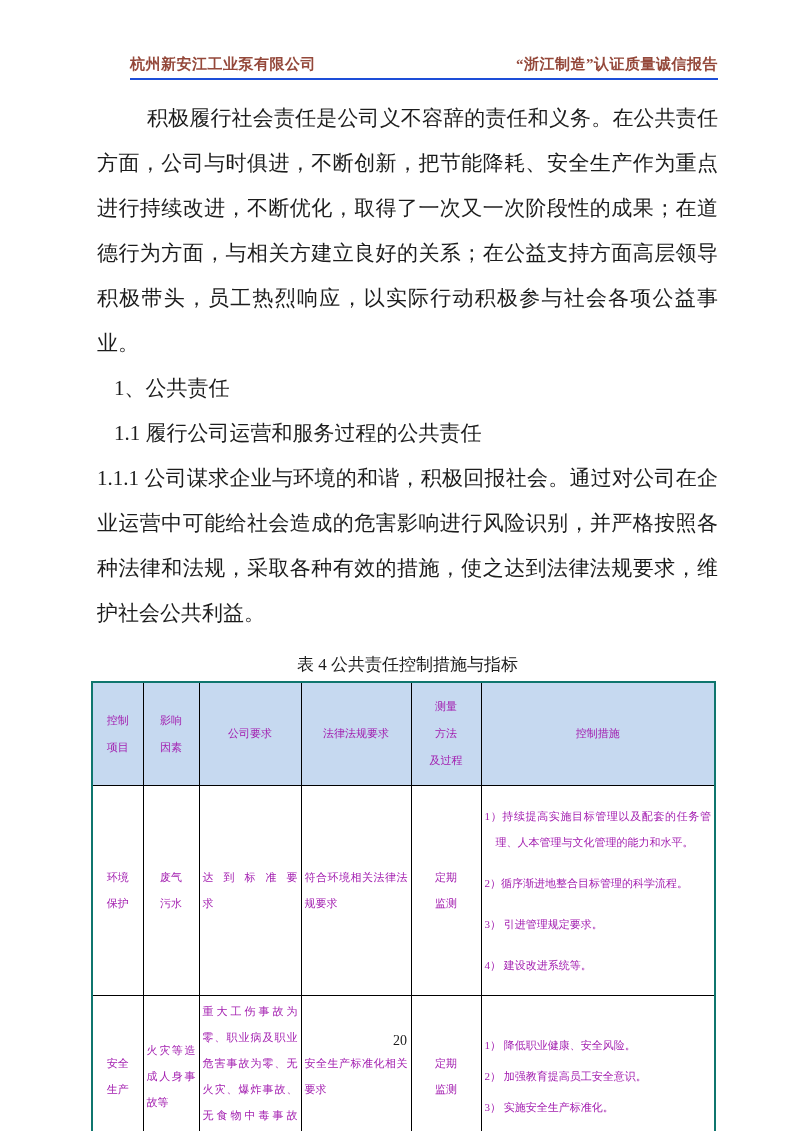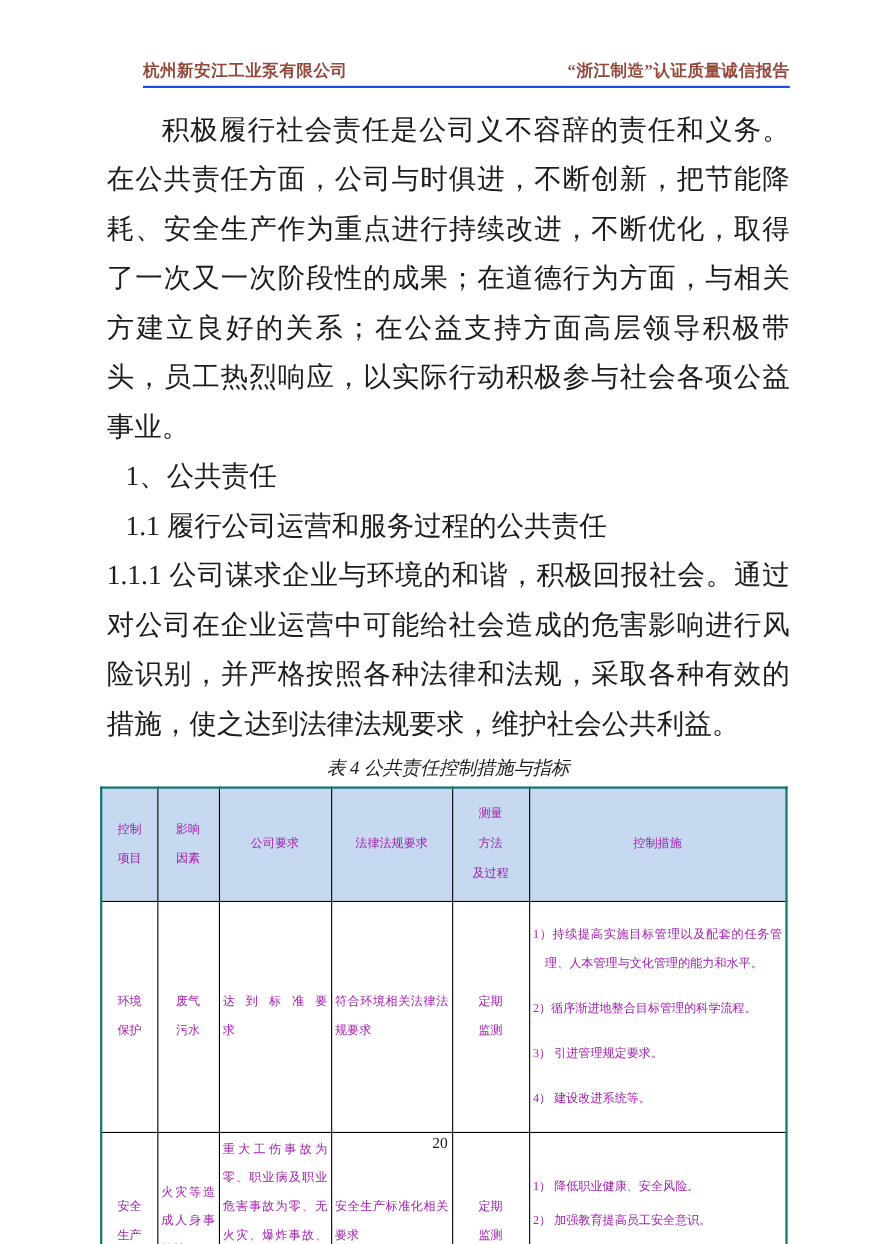--- a/index.html
+++ b/index.html
@@ -39,33 +39,32 @@
   }
   
   .content {
     position: absolute;
     left: 97px;
     width: 621px;
     top: 96px;
   }
   .para {
     margin: 0;
-    font-size: 25px;
+    font-size: 21px;
     line-height: 45px;
     text-align: justify;
     text-justify: inter-ideograph;
   }
   .para.first-indent { text-indent: 50px; }
   .para.heading { padding-left: 17px; text-align: left; }
   .caption {
     font-size: 17px;
     line-height: 32px;
     text-align: center;
-    margin-top: 2px;
-    font-style: italic;
+    margin-top: 13px;
   }
   
   table.ctl {
     border-collapse: collapse;
     table-layout: fixed;
     width: 623px;
     margin-left: -6px;
     border: 2px solid #0f766e;
     font-size: 11px;
     color: #a21caf;

